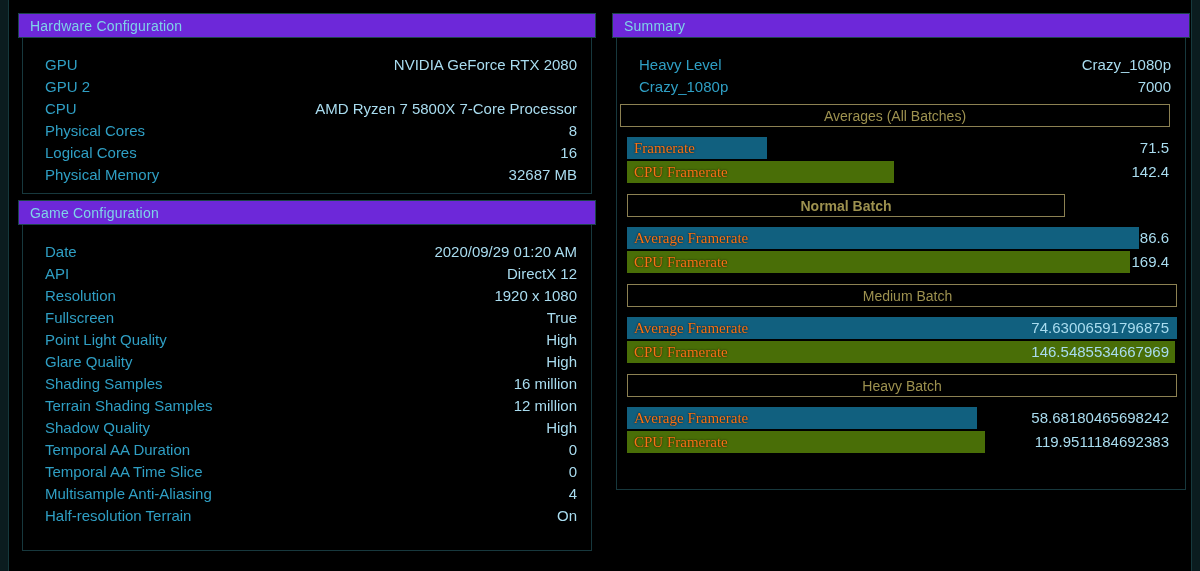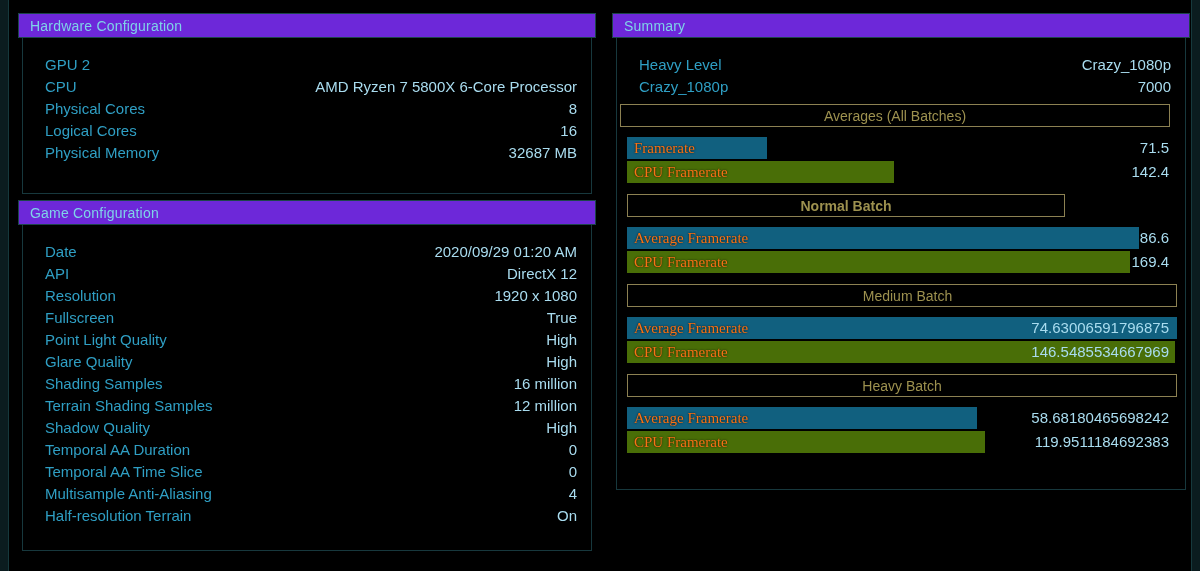--- a/index.html
+++ b/index.html
@@ -151,26 +151,30 @@
   <div class="edge-strip right"></div>
 
   <div class="column left">
 
     <div class="panel-header" style="left:9px; top:13px; width:578px;">
       <span>Hardware Configuration</span>
     </div>
     <div class="panel-body" style="left:13px; top:38px; width:570px; height:156px;">
       <div class="kv-list" style="top:16px;" id="hardware-rows">
           <div class="kv-row">
+            <span class="kv-key">GPU</span>
+            <span class="kv-val">NVIDIA GeForce RTX 2080</span>
+          </div>
+          <div class="kv-row">
             <span class="kv-key">GPU 2</span>
             <span class="kv-val"></span>
           </div>
           <div class="kv-row">
             <span class="kv-key">CPU</span>
-            <span class="kv-val">AMD Ryzen 7 5800X 6-Core Processor</span>
+            <span class="kv-val">AMD Ryzen 7 5800X 7-Core Processor</span>
           </div>
           <div class="kv-row">
             <span class="kv-key">Physical Cores</span>
             <span class="kv-val">8</span>
           </div>
           <div class="kv-row">
             <span class="kv-key">Logical Cores</span>
             <span class="kv-val">16</span>
           </div>
           <div class="kv-row">

